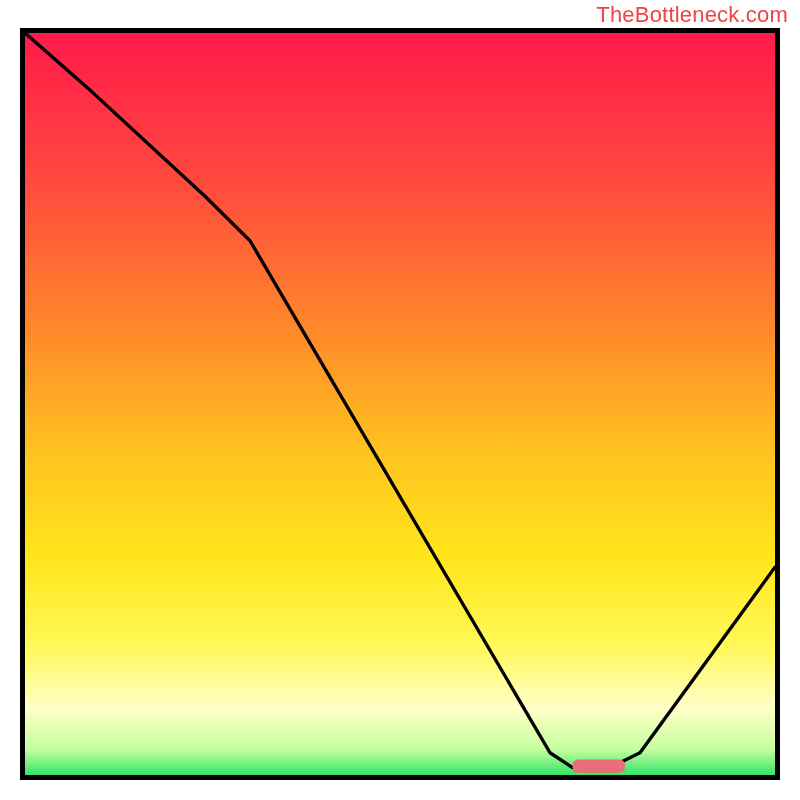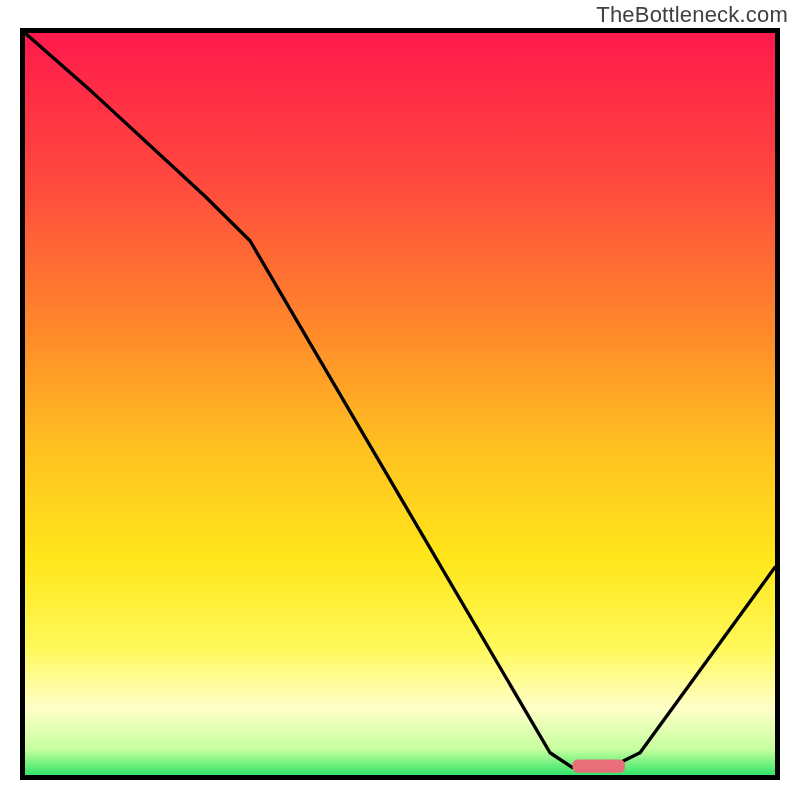--- a/index.html
+++ b/index.html
@@ -13,21 +13,21 @@
   .container {
     position: relative;
     width: 800px;
     height: 800px;
   }
   .watermark {
     position: absolute;
     top: 2px;
     right: 12px;
     font-size: 22px;
-    color: #404040;
+    color: #ef4444;
     font-weight: 500;
     letter-spacing: 0.2px;
   }
   .plot-frame {
     position: absolute;
     left: 20px;
     top: 28px;
     width: 760px;
     height: 752px;
     border: 5px solid #000;

